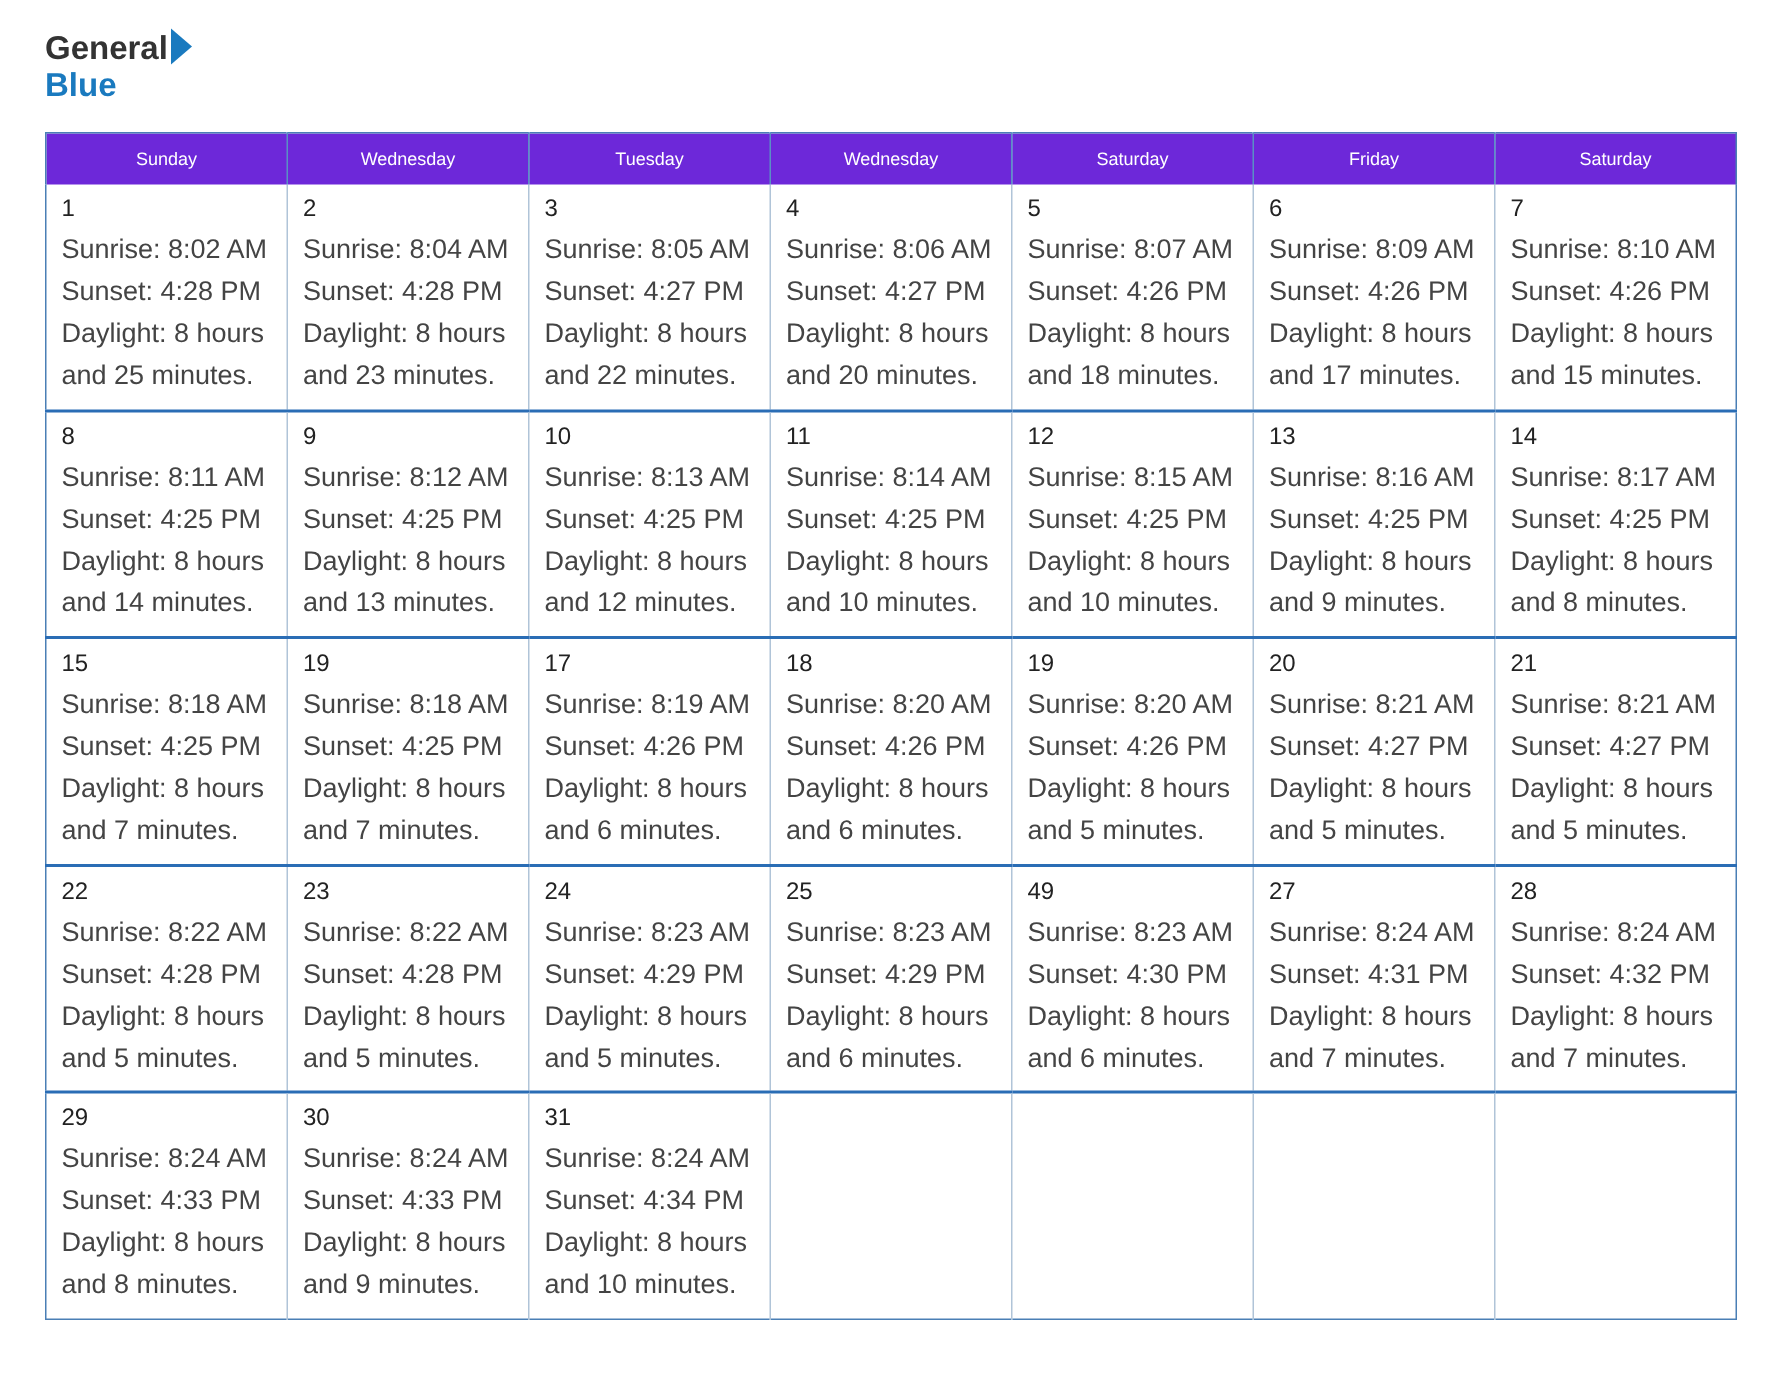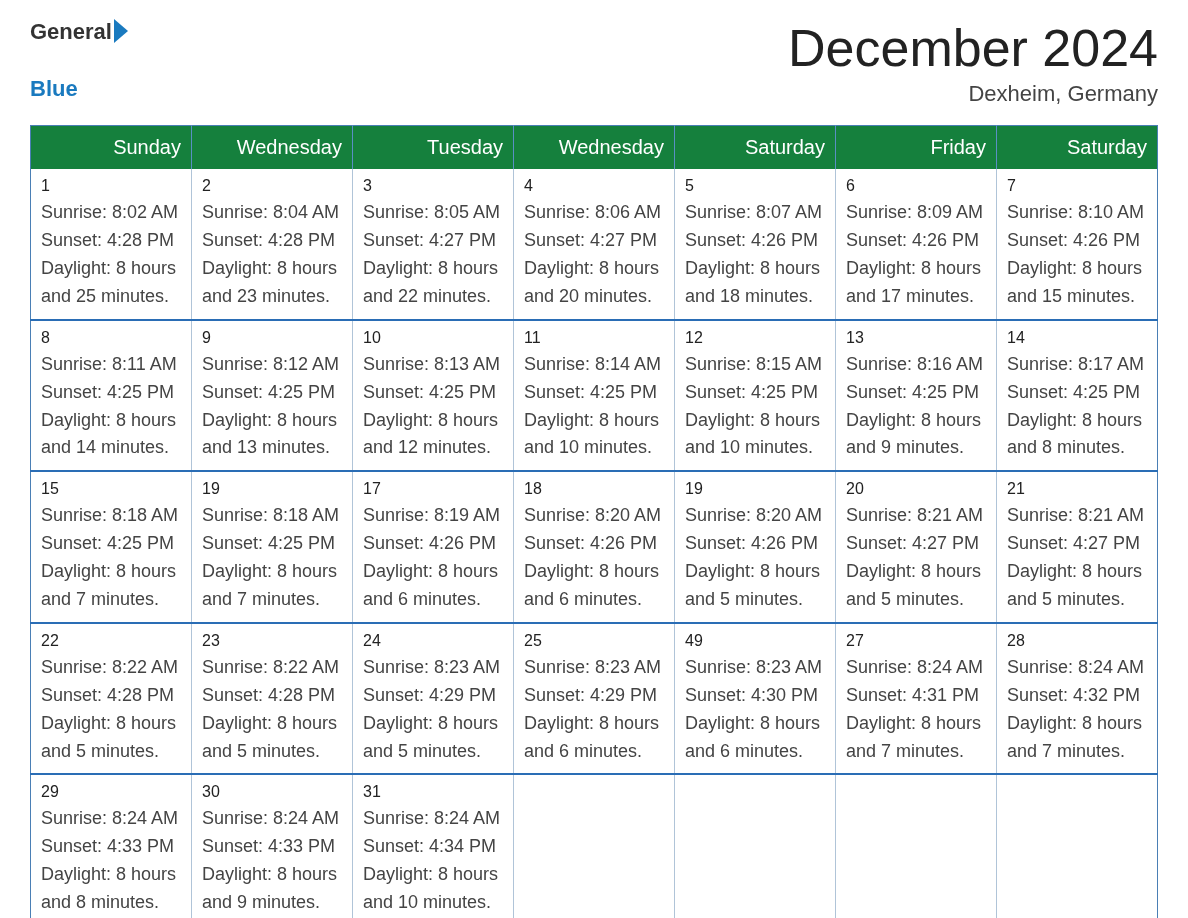--- a/index.html
+++ b/index.html
@@ -32,21 +32,20 @@
       height: 0;
       border-left: 14px solid #1a7abf;
       border-top: 12px solid transparent;
       border-bottom: 12px solid transparent;
       margin-left: 2px;
       margin-top: -2px;
     }
     .logo-wrapper {
       display: flex;
       flex-direction: column;
-      gap: 32px;
     }
     .logo-line1 {
       display: flex;
       align-items: center;
     }
     .logo-line2 {
       color: #1a7abf;
       font-size: 22px;
       font-weight: bold;
       margin-left: 0;
@@ -64,26 +63,26 @@
       font-size: 22px;
       color: #444;
       margin-top: 4px;
     }
     .calendar-table {
       width: 100%;
       border-collapse: collapse;
       border: 1px solid #4a7fb5;
     }
     .calendar-table thead tr th {
-      background-color: #15803d;
+      background-color: #6d28d9;
       color: #ffffff;
-      font-size: 20px;
+      font-size: 12px;
       font-weight: normal;
       padding: 10px 10px;
-      text-align: right;
+      text-align: center;
       border-right: 1px solid #5a8fc5;
     }
     .calendar-table thead tr th:last-child {
       border-right: none;
     }
     .calendar-table tbody tr td {
       vertical-align: top;
       padding: 8px 10px;
       border-right: 1px solid #b0c4d8;
       border-bottom: 2px solid #2a6db5;
@@ -118,24 +117,20 @@
 
 <div class="header">
   <div class="logo">
     <div class="logo-wrapper">
       <div class="logo-line1">
         <span class="logo-text" style="color:#333;">General</span>
         <div class="logo-triangle"></div>
       </div>
       <div class="logo-line2">Blue</div>
     </div>
-  </div>
-  <div class="title-section">
-    <div class="page-title">December 2024</div>
-    <div class="subtitle">Dexheim, Germany</div>
   </div>
 </div>
 
 <table class="calendar-table">
   <thead>
     <tr>
       <th>Sunday</th>
       <th>Wednesday</th>
       <th>Tuesday</th>
       <th>Wednesday</th>

